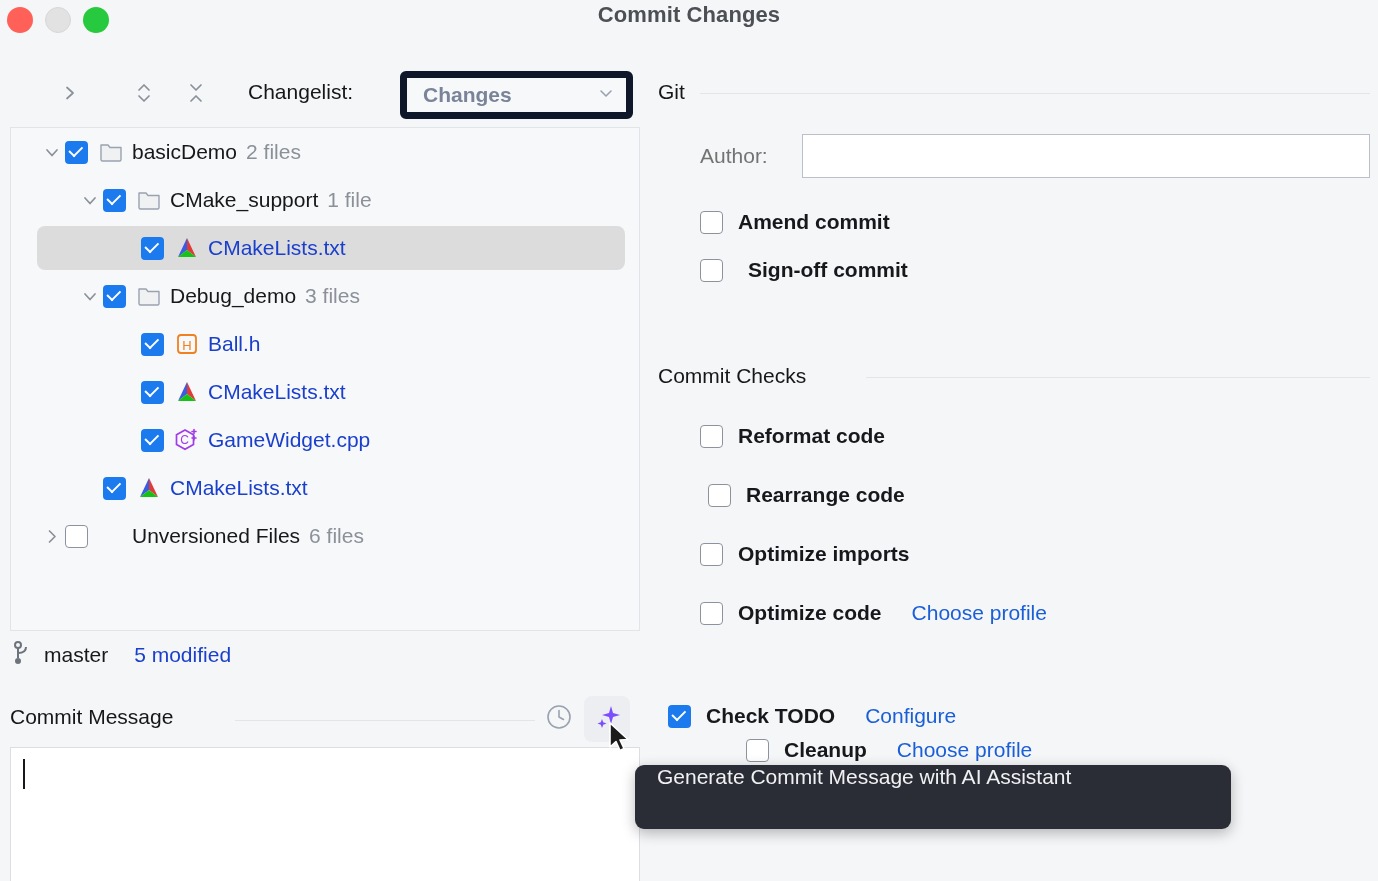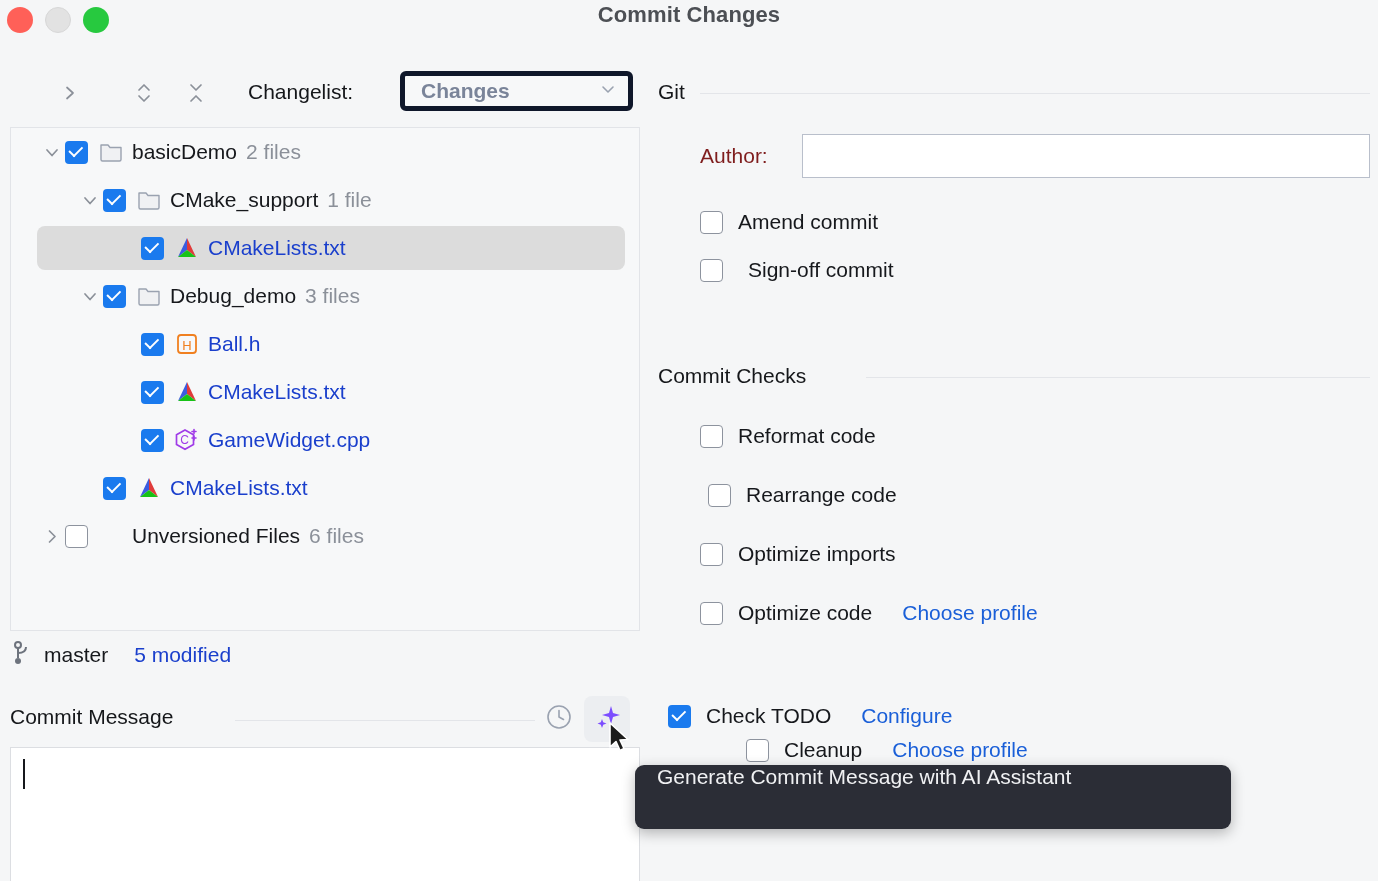--- a/index.html
+++ b/index.html
@@ -27,22 +27,22 @@
   
   .toolbar { position:absolute; left:0; top:70px; width:640px; height:52px; }
   .tb-btn {
     position:absolute; top:0; width:40px; height:50px;
     display:flex; align-items:center; justify-content:center;
   }
   .lbl-changelist {
     position:absolute; left:248px; top:80px; font-size:21px; color:#15171a;
   }
   .combo {
-    position:absolute; left:400px; top:71px; width:233px; height:40px;
-    border:5px solid #0f172a; border-radius:6px; background:#f7f8f9;
+    position:absolute; left:400px; top:71px; width:233px; height:48px;
+    border:7px solid #0f172a; border-radius:6px; background:#f7f8f9;
     display:flex; align-items:center; padding:0 10px 0 16px;
   }
   .combo-text { font-size:21px; font-weight:bold; color:#7a8499; flex:1; }
 
   
   .tree-panel {
     position:absolute; left:10px; top:127px; width:630px; height:504px;
     background:#f7f8f9; border:1px solid #e2e4e8;
   }
   .tree-row {
@@ -93,40 +93,40 @@
   .cm-ai { right:10px; background:#eceef1; }
   .cm-box {
     position:absolute; left:10px; top:747px; width:630px; height:134px;
     background:#fff; border:1px solid #dcdee2; border-bottom:none;
   }
   .caret { position:absolute; left:12px; top:11px; width:2px; height:30px; background:#16181c; }
 
   
   .sec-head { position:absolute; font-size:21px; color:#15171a; }
   .sec-rule { position:absolute; height:1px; background:#e3e5e9; }
-  .field-label { position:absolute; font-size:21px; color:#7f1d1d; }
+  .field-label { position:absolute; font-size:21px; color:#737373; }
   .author-input {
     position:absolute; left:802px; top:134px; width:568px; height:44px;
     background:#fff; border:1px solid #b9bfcb;
   }
   .chk-row {
     position:absolute; height:30px; display:flex; align-items:center;
     font-size:21px; white-space:nowrap;
   }
   .chk {
     width:23px; height:23px; border-radius:4px; flex:0 0 auto; margin-right:15px;
     display:flex; align-items:center; justify-content:center;
   }
   .chk.off { background:#fff; border:1.5px solid #8d939e; }
   .chk.on  { background:#1a7aee; }
   .chk.on::after{
     content:""; width:11px; height:6px; border-left:2.6px solid #fff;
     border-bottom:2.6px solid #fff; transform:rotate(-45deg) translate(1px,-2px);
   }
-  .chk-label { color:#16181c; }
+  .chk-label { color:#16181c;font-weight:bold; }
   .chk-link { color:#1a5fd8; margin-left:30px; }
 
   
   .tooltip {
     position:absolute; left:635px; top:765px; width:596px; height:64px;
     background:#2b2d36; border-radius:9px;
     display:flex; align-items:flex-start; padding-left:22px;
     box-shadow:0 4px 14px rgba(0,0,0,.28);
   }
   .tooltip-text { color:#f0f1f3; font-size:21px; }

